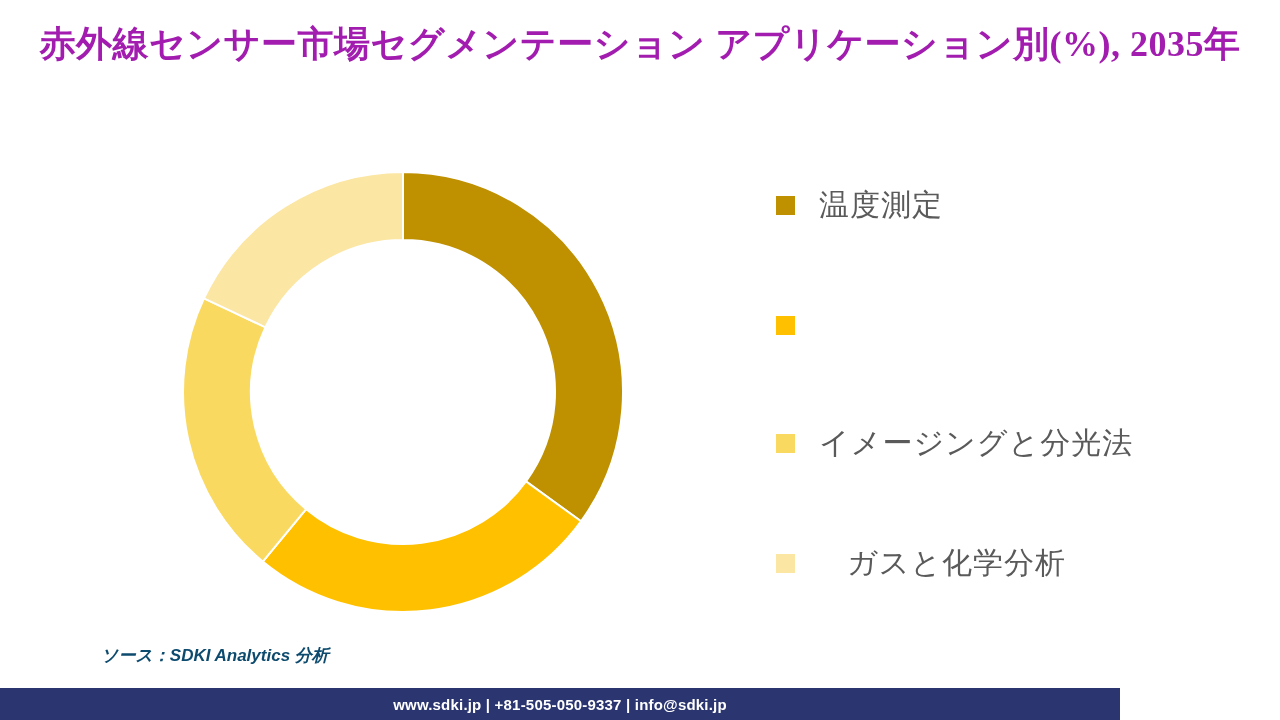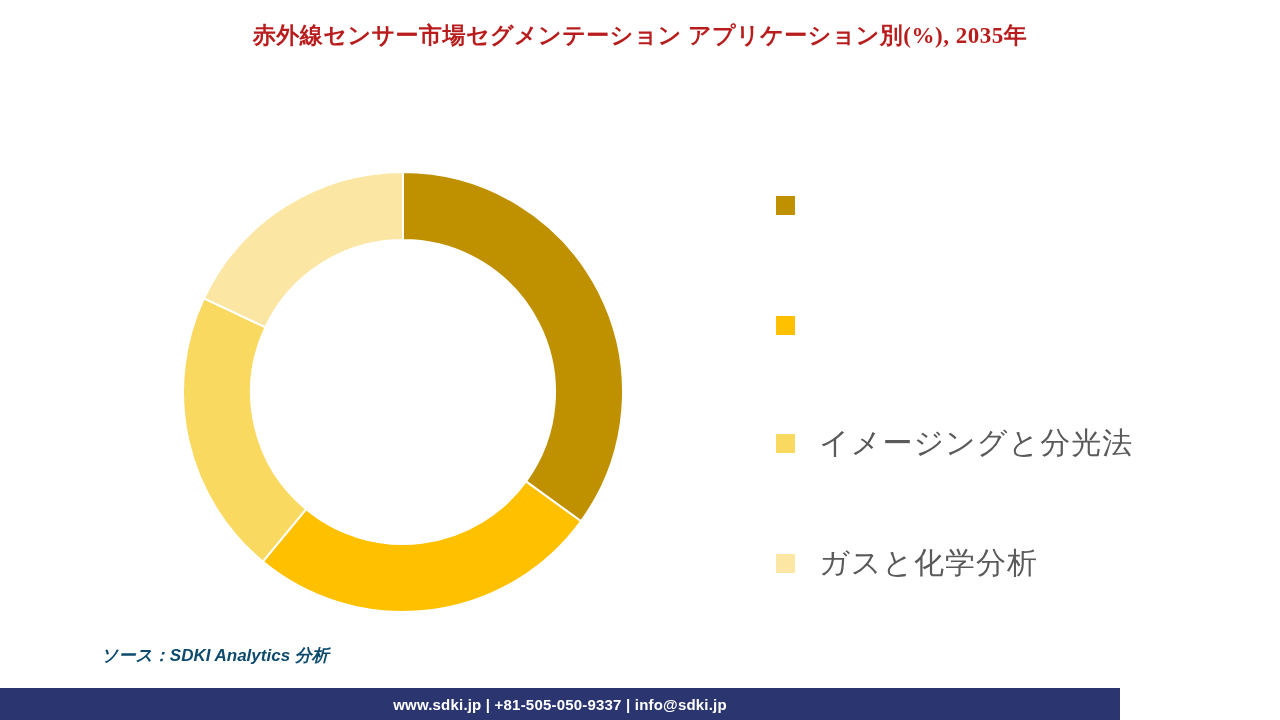--- a/index.html
+++ b/index.html
@@ -17,23 +17,23 @@
   }
 
   
   #chart-title {
     position: absolute;
     left: 0;
     top: 22px;
     width: 1280px;
     text-align: center;
     font-family: "Liberation Serif", "DejaVu Serif", serif;
-    font-size: 23px;
+    font-size: 36px;
     font-weight: 700;
-    color: #b91c1c;
+    color: #a21caf;
     letter-spacing: 0.5px;
     white-space: nowrap;
     line-height: 1.25;
   }
 
   
   #chart-area {
     position: absolute;
     left: 183px;
     top: 172px;
@@ -63,21 +63,21 @@
   .legend-item {
     position: absolute;
     left: 0;
     display: flex;
     align-items: center;
     height: 40px;
   }
   .legend-item[data-row="0"] { top: 7px; }
   .legend-item[data-row="1"] { top: 127px; }
   .legend-item[data-row="2"] { top: 245px; }
-  .legend-item[data-row="3"] { top: 365px; }
+  .legend-item[data-row="3"] { top: 365px; gap: 28px; }
 
   .legend-swatch {
     width: 19px;
     height: 19px;
     flex: 0 0 19px;
     margin-right: 24px;
   }
   .legend-label {
     font-family: "Liberation Sans", "DejaVu Sans", sans-serif;
     font-size: 30px;
@@ -137,20 +137,21 @@
     <g id="donut-labels">
         <text x="287" y="155" class="slice-label" text-anchor="middle" dominant-baseline="middle">35%</text>
       </g>
   </svg>
 </div>
 
 <div id="legend">
 
   <div class="legend-item" data-row="0">
     <span class="legend-swatch" style="background: rgb(191, 144, 0);"></span>
+    <span class="legend-label">温度測定</span>
   </div>
 
   <div class="legend-item" data-row="1">
     <span class="legend-swatch" style="background: rgb(255, 192, 0);"></span>
   </div>
 
   <div class="legend-item" data-row="2">
     <span class="legend-swatch" style="background: rgb(250, 217, 97);"></span>
     <span class="legend-label">イメージングと分光法</span>
   </div>

